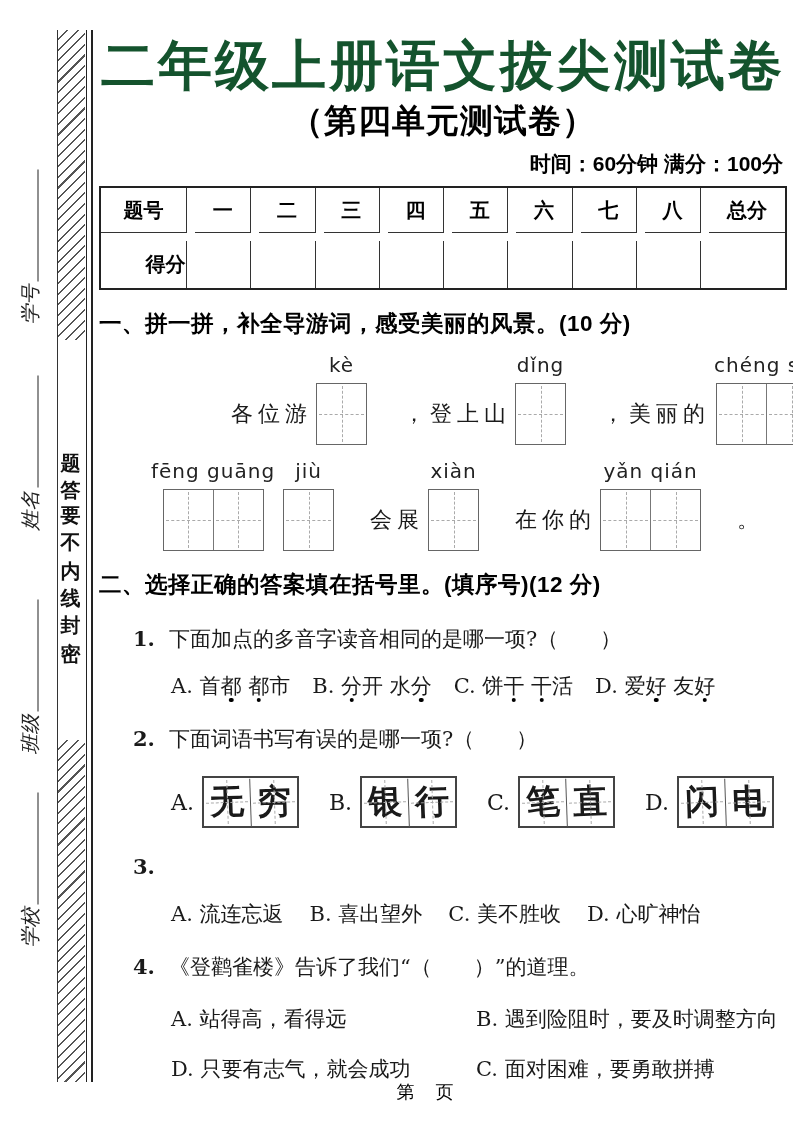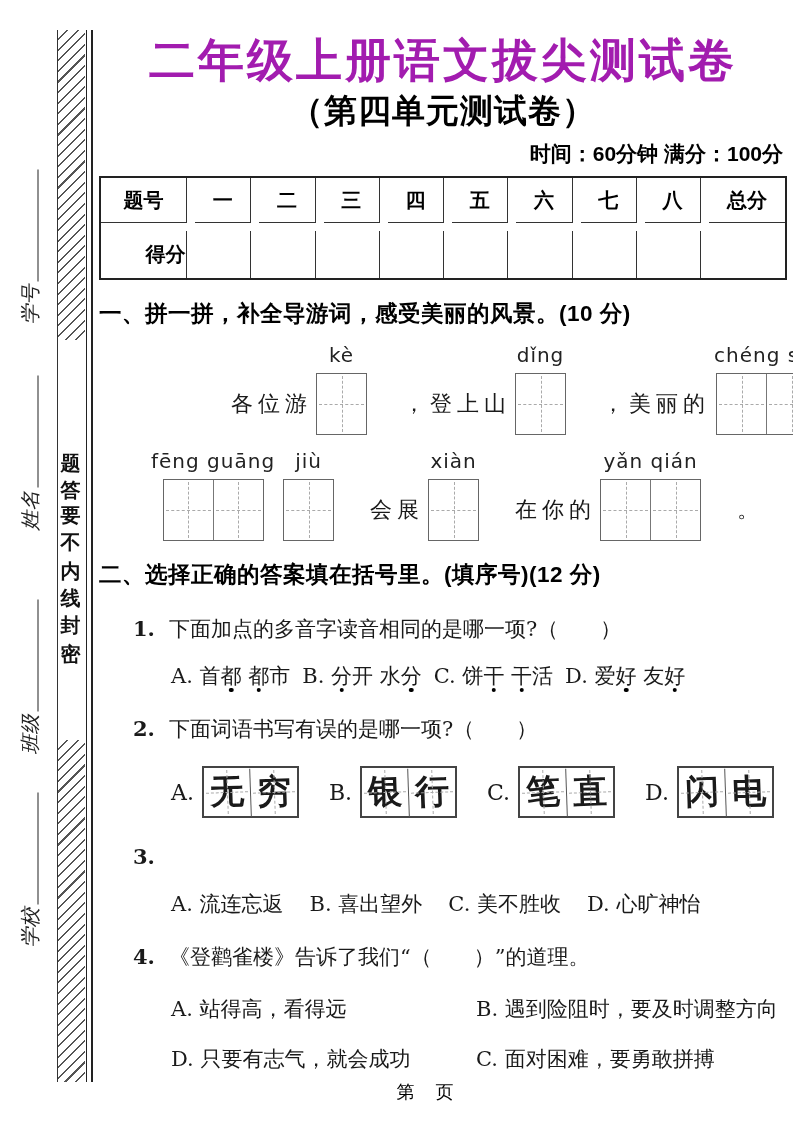--- a/index.html
+++ b/index.html
@@ -22,21 +22,21 @@
 
   .side-field{position:absolute;width:175px;height:30px;display:flex;align-items:center;
               transform:rotate(-90deg);transform-origin:center;font-size:20px;
               font-family:"DejaVu Serif",serif;font-style:italic;color:#222;white-space:nowrap;}
   .side-line{display:inline-block;width:112px;border-bottom:1.5px solid #222;height:16px;margin-left:3px;}
 
   
   .content{position:absolute;left:99px;top:0;width:688px;}
 
   .title{margin-top:32px;text-align:center;font-family:"Liberation Sans",sans-serif;
-         font-weight:bold;font-size:46px;letter-spacing:3px;line-height:1.25;color:#a21caf;}
+         font-weight:bold;font-size:54px;letter-spacing:3px;line-height:1.25;color:#14532d;}
   .subtitle{text-align:center;font-family:"Liberation Sans",sans-serif;font-weight:bold;
             font-size:33px;letter-spacing:1px;line-height:1.3;color:#000;}
   .info-line{text-align:right;font-family:"Liberation Sans",sans-serif;font-weight:bold;
              font-size:21px;margin-top:8px;padding-right:4px;color:#000;}
 
   
   .score-table{margin-top:8px;border:2px solid #222;display:grid;
                grid-template-columns:86px repeat(8,1fr) 76px;gap:8px;}
   .score-table .cell{border-right:1px solid #333;border-bottom:1px solid #333;
                      display:flex;align-items:center;justify-content:center;
@@ -67,21 +67,21 @@
   .question{display:flex;margin-top:16px;font-size:21px;line-height:46px;}
   .q-num{font-weight:bold;width:36px;flex:none;padding-left:34px;box-sizing:content-box;}
   .q-body{flex:1;}
   .q-rich{white-space:pre-wrap;}
   .uline{border-bottom:1.5px solid #111;padding-bottom:1px;}
   .em-dot{position:relative;}
   .em-dot::after{content:"";position:absolute;left:50%;bottom:-4px;width:4.5px;height:4.5px;
                  background:#000;border-radius:50%;transform:translateX(-50%);}
 
   .opts-line{display:flex;gap:26px;padding-left:72px;margin-top:10px;font-size:21px;white-space:nowrap;}
-  .opts-line-tight{gap:12px;}
+  .opts-line-tight{gap:22px;}
 
   
   .wopts{display:flex;gap:30px;padding-left:72px;margin-top:14px;align-items:center;}
   .wopt{display:flex;align-items:center;gap:8px;}
   .opt-label{font-size:22px;}
   .wbox.dark{border:2px solid #444;}
   .wbox.dark .wcell{width:46px;height:48px;}
   .wbox.dark .wcell + .wcell{border-left:1.5px solid #555;}
   .hand{font-size:34px;font-weight:600;font-family:"DejaVu Serif",serif;transform:rotate(-2deg);}
 

